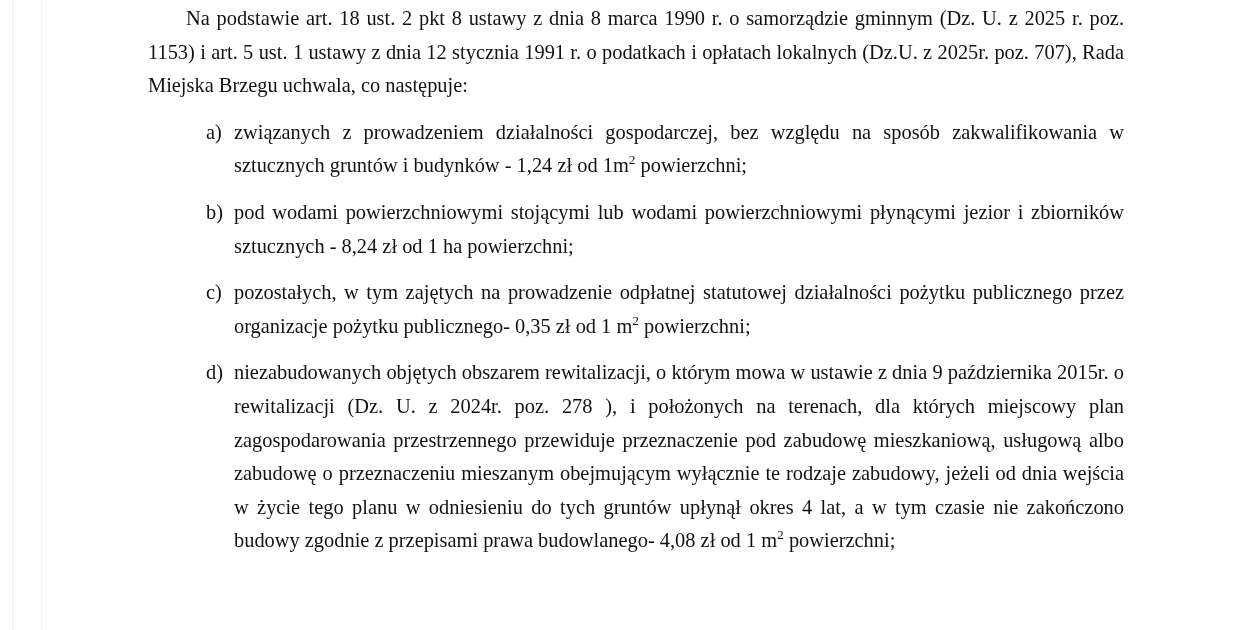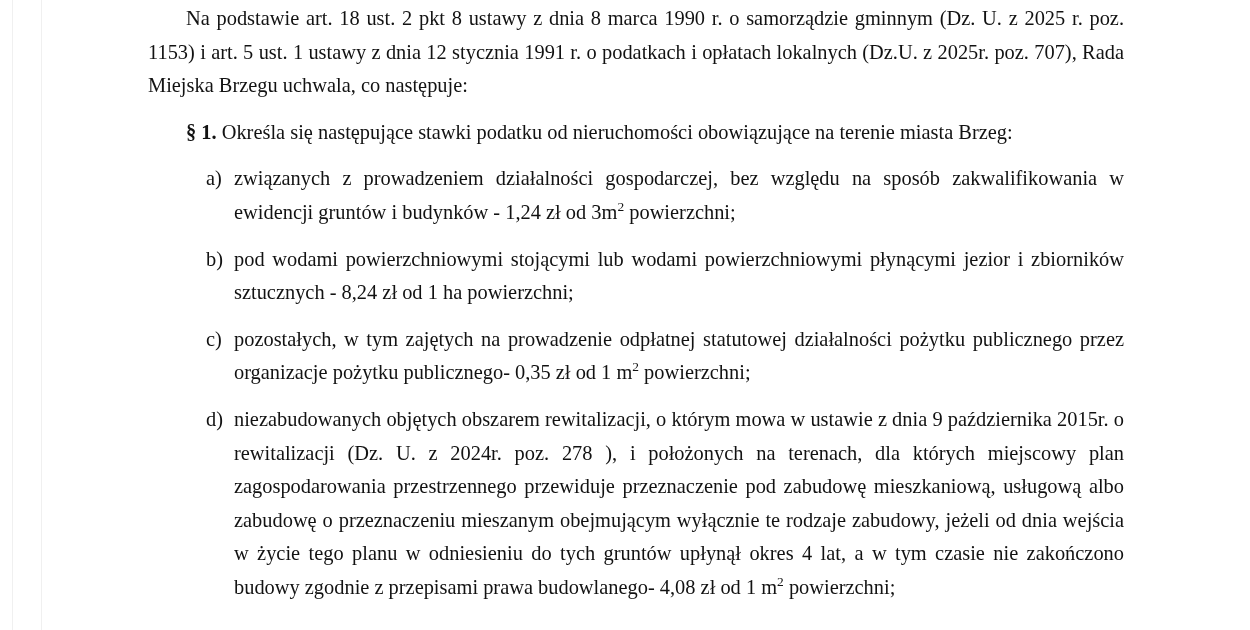--- a/index.html
+++ b/index.html
@@ -99,27 +99,24 @@
 
   <div class="scan-gutter-line a"></div>
   <div class="scan-gutter-line b"></div>
 
   <div class="text-column">
 
     <p class="para">
       <span>Na podstawie art. 18 ust. 2 pkt 8 ustawy z dnia 8 marca 1990 r. o samorządzie gminnym (Dz. U. z 2025 r. poz. 1153) i art. 5 ust. 1 ustawy z dnia 12 stycznia 1991 r. o podatkach i opłatach lokalnych (Dz.U. z 2025r. poz. 707), Rada Miejska Brzegu uchwala, co następuje:</span>
     </p>
 
-    <p class="section-head">
-      <span class="marker">§ 1.</span><span> Określa się następujące stawki podatku od nieruchomości obowiązujące na terenie miasta Brzeg:</span>
-    </p>
 
 
     <p class="level2">
-      <span class="lbl">a)</span><span>związanych z prowadzeniem działalności gospodarczej, bez względu na sposób zakwalifikowania w ewidencji gruntów i budynków - </span><b class="amount">1,24 zł</b><span> od 3m</span><sup>2</sup><span> powierzchni;</span>
+      <span class="lbl">a)</span><span>związanych z prowadzeniem działalności gospodarczej, bez względu na sposób zakwalifikowania w sztucznych gruntów i budynków - </span><b class="amount">1,24 zł</b><span> od 1m</span><sup>2</sup><span> powierzchni;</span>
     </p>
 
     <p class="level2">
       <span class="lbl">b)</span><span>pod wodami powierzchniowymi stojącymi lub wodami powierzchniowymi płynącymi jezior i zbiorników sztucznych - </span><b class="amount">8,24 zł</b><span> od 1 ha powierzchni;</span><sup></sup><span></span>
     </p>
 
     <p class="level2">
       <span class="lbl">c)</span><span>pozostałych, w tym zajętych  na prowadzenie odpłatnej statutowej działalności pożytku publicznego przez organizacje pożytku publicznego- </span><b class="amount">0,35 zł</b><span> od 1 m</span><sup>2</sup><span> powierzchni;</span>
     </p>
 

